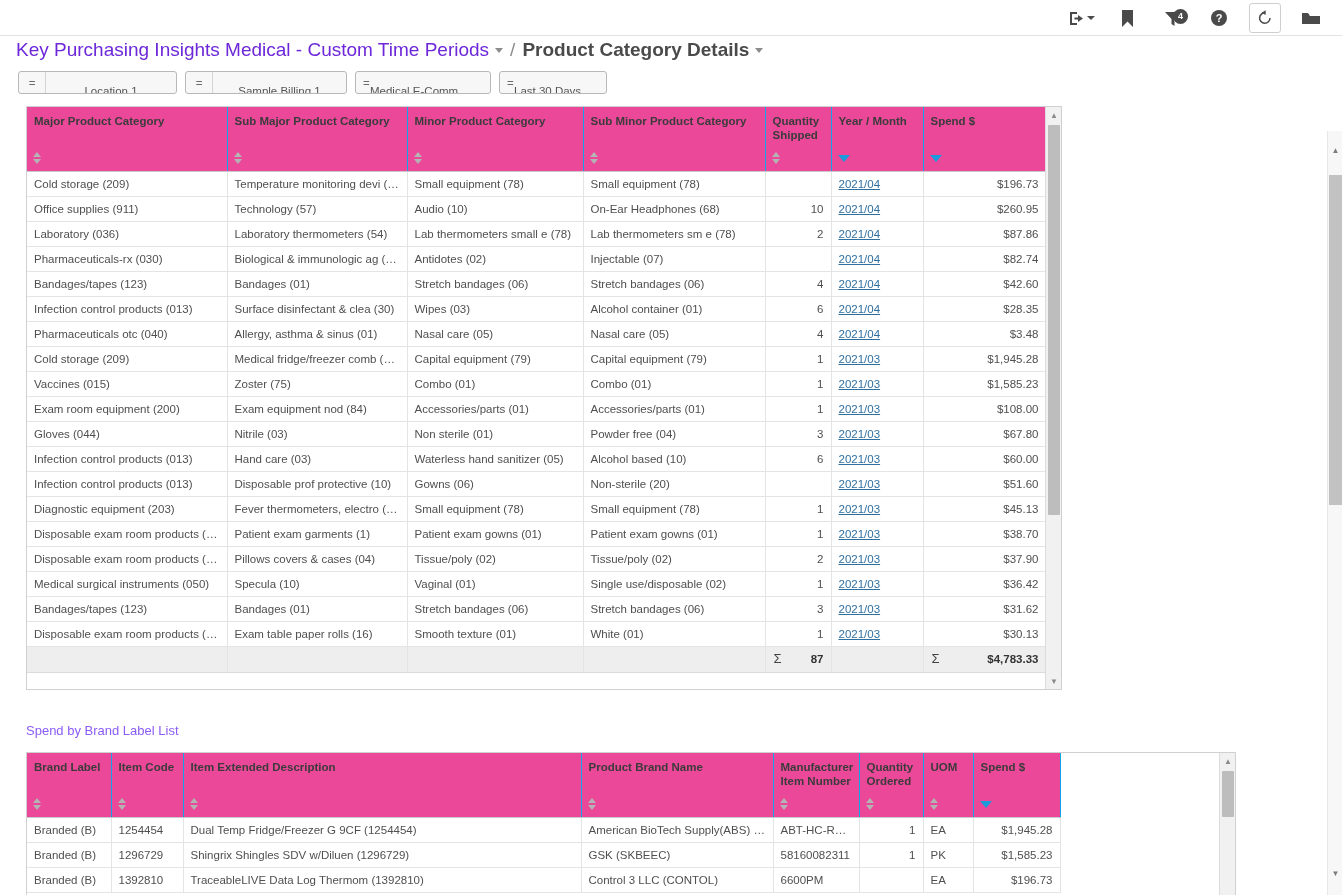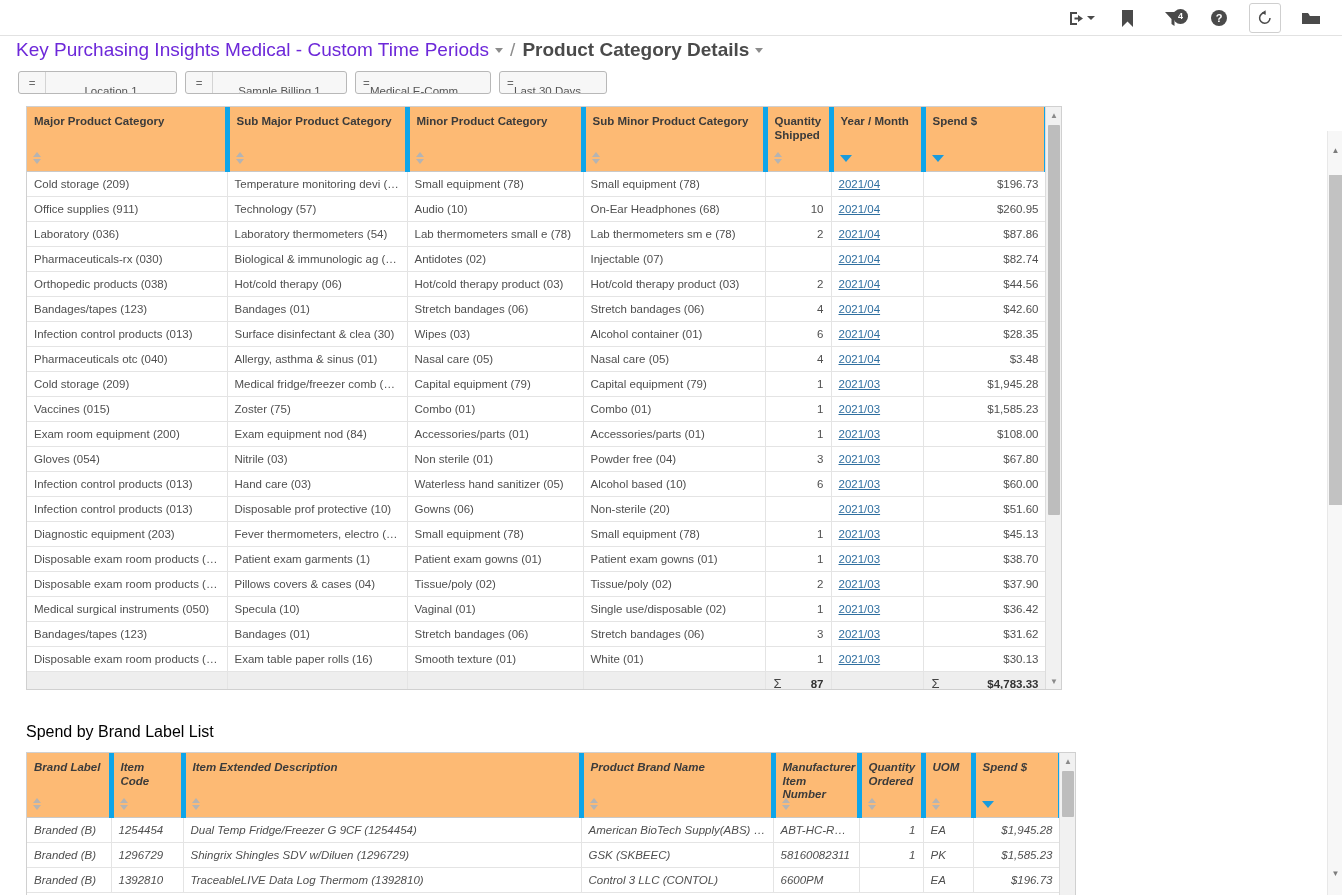--- a/index.html
+++ b/index.html
@@ -114,26 +114,26 @@
   .chip.w4 .val { padding-left: 0; }
 
   
   .grid-wrap {
     position: absolute;
     border: 1px solid #d0d0d0;
     background: #fff;
     overflow: hidden;
   }
   #grid1 { left: 26px; top: 106px; width: 1036px; height: 584px; }
-  #grid2 { left: 26px; top: 752px; width: 1050px; height: 143px; border-bottom: none; font-style: italic; }
+  #grid2 { left: 26px; top: 752px; width: 1210px; height: 143px; border-bottom: none; }
 
   table.g { border-collapse: collapse; table-layout: fixed; font-size: 11.5px; }
   table.g th {
-    background: #fdba74;
-    border-right: 5px solid #0ea5e9;
+    background: #ec4899;
+    border-right: 1px solid #0ea5e9;
     border-bottom: 1px solid #c9c9c9;
     color: #3b3b3b;
     font-weight: bold;
     font-size: 11.5px;
     text-align: left;
     vertical-align: top;
     padding: 8px 7px 0 7px;
     position: relative;
     height: 64px;
     cursor: pointer;
@@ -206,21 +206,21 @@
   .vscroll .arrow.dn { bottom: 0; }
   .vscroll .thumb {
     position: absolute; left: 2px; width: 12px;
     background: #bdbdbd; border-radius: 1px;
     cursor: pointer;
   }
 
   
   .sec-label {
     position: absolute; left: 26px; top: 723px;
-    font-size: 16px; color: #000000;
+    font-size: 13px; color: #8b5cf6;
   }
 
   
   .pagescroll {
     position: absolute; right: 0; top: 131px; width: 15px; bottom: 0;
     background: #f7f7f7; border-left: 1px solid #e8e8e8;
   }
   .pagescroll .parrow {
     position: absolute; left: 0; width: 15px; height: 15px;
     display: flex; align-items: center; justify-content: center;
@@ -410,29 +410,20 @@
         <tr>
           <td>Pharmaceuticals-rx (030)</td>
           <td>Biological &amp; immunologic ag (10)</td>
           <td>Antidotes (02)</td>
           <td>Injectable (07)</td>
           <td class="num"></td>
           <td class=" lnk"><a href="#">2021/04</a></td>
           <td class="num">$82.74</td>
         </tr>
         <tr>
-          <td>Orthopedic products (038)</td>
-          <td>Hot/cold therapy (06)</td>
-          <td>Hot/cold therapy product (03)</td>
-          <td>Hot/cold therapy product (03)</td>
-          <td class="num">2</td>
-          <td class=" lnk"><a href="#">2021/04</a></td>
-          <td class="num">$44.56</td>
-        </tr>
-        <tr>
           <td>Bandages/tapes (123)</td>
           <td>Bandages (01)</td>
           <td>Stretch bandages (06)</td>
           <td>Stretch bandages (06)</td>
           <td class="num">4</td>
           <td class=" lnk"><a href="#">2021/04</a></td>
           <td class="num">$42.60</td>
         </tr>
         <tr>
           <td>Infection control products (013)</td>
@@ -473,21 +464,21 @@
         <tr>
           <td>Exam room equipment (200)</td>
           <td>Exam equipment nod (84)</td>
           <td>Accessories/parts (01)</td>
           <td>Accessories/parts (01)</td>
           <td class="num">1</td>
           <td class=" lnk"><a href="#">2021/03</a></td>
           <td class="num">$108.00</td>
         </tr>
         <tr>
-          <td>Gloves (054)</td>
+          <td>Gloves (044)</td>
           <td>Nitrile (03)</td>
           <td>Non sterile (01)</td>
           <td>Powder free (04)</td>
           <td class="num">3</td>
           <td class=" lnk"><a href="#">2021/03</a></td>
           <td class="num">$67.80</td>
         </tr>
         <tr>
           <td>Infection control products (013)</td>
           <td>Hand care (03)</td>

